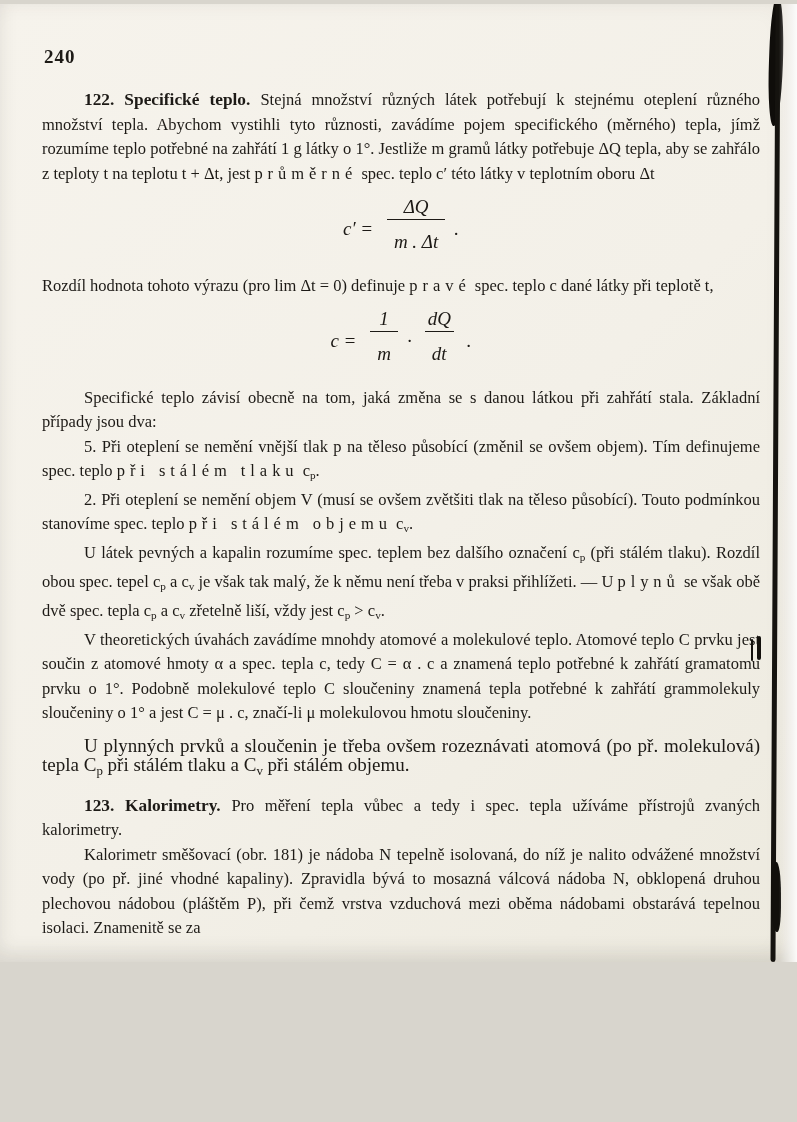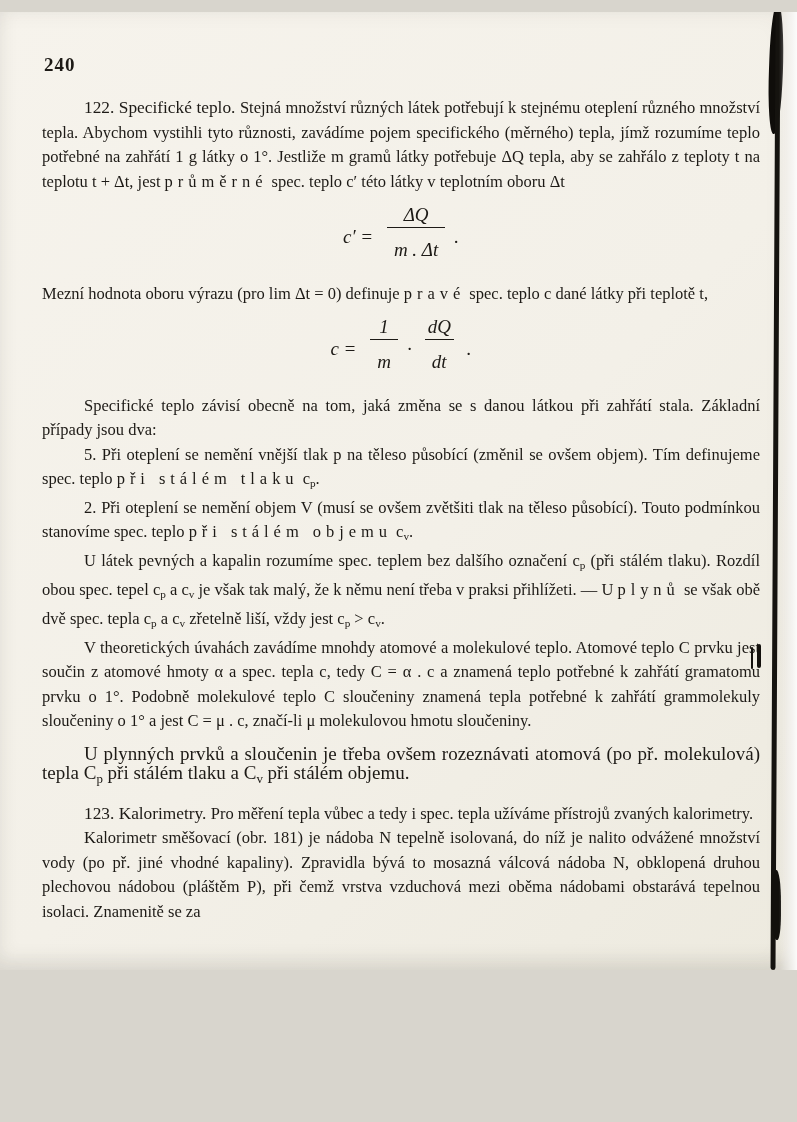--- a/index.html
+++ b/index.html
@@ -3,42 +3,42 @@
 <meta charset="utf-8">
 <style>
   :root{
     --paper:#f3f0e8;
     --ink:#1d1a16;
   }
   html,body{margin:0;padding:0;background:#d8d5cd;}
   .page{
     position:relative;
     width:797px;height:958px;
-    margin:12px auto;
+    margin:4px auto;
     background:linear-gradient(135deg,#f6f3ec 0%,var(--paper) 55%,#edeadf 100%);
     box-shadow:inset 0 -10px 18px rgba(60,55,45,0.10), inset -14px 0 22px rgba(60,55,45,0.06);
     overflow:hidden;
     font-family:"Liberation Serif","DejaVu Serif",serif;
     color:var(--ink);
   }
   .page-number{
     position:absolute;left:44px;top:42px;
     font-size:19px;font-weight:bold;letter-spacing:1px;
   }
   .text-column{
     position:absolute;left:42px;top:84px;width:718px;
     font-size:16.5px;line-height:24.5px;
     text-align:justify;
   }
   p{margin:0;}
   .para{margin:0;}
   .small{font-size:19px;line-height:19px;margin:10px 0 8px 0;}
   .indent{text-indent:42px;}
   .gap{margin-top:14px;}
-  .b{font-weight:normal;font-size:1.05em;}
+  .b{font-weight:bold;font-size:1.05em;}
   .i{}
   .sp{letter-spacing:0.30em;}
   .sub{font-size:0.68em;vertical-align:-0.30em;letter-spacing:0;}
   
   .formula{
     display:flex;justify-content:center;align-items:center;
     gap:9px;margin:9px 0 10px 0;
     font-size:19px;font-style:italic;
   }
   .fpart{white-space:pre;}
@@ -78,21 +78,21 @@
   <div class="text-column">
       <p class="para indent"><span class="b">122. Specifické teplo. </span><span>Stejná množství různých látek potřebují k stejnému oteplení různého množství tepla. Abychom vystihli tyto různosti, zavádíme pojem </span><span class="i">specifického</span><span> (měrného) tepla, jímž rozumíme teplo potřebné na zahřátí 1 g látky o 1°. Jestliže </span><span class="i">m</span><span> gramů látky potřebuje </span><span class="i">ΔQ</span><span> tepla, aby se zahřálo z teploty </span><span class="i">t</span><span> na teplotu </span><span class="i">t + Δt</span><span>, jest </span><span class="sp">průměrné</span><span> spec. teplo </span><span class="i">c′</span><span> této látky v teplotním oboru </span><span class="i">Δt</span></p>
       <div class="formula">
         <span class="fpart">c′ = </span>
         <span class="frac">
           <span class="num">ΔQ</span>
           <span class="den">m . Δt</span>
         </span>
         <span class="fpart">.</span>
       </div>
-      <p class="para"><span>Mezní hodnota oboru výrazu (pro lim </span><span class="i">Δt</span><span> = 0) definuje </span><span class="sp">pravé</span><span> spec. teplo </span><span class="i">c</span><span> dané látky při teplotě </span><span class="i">t</span><span>,</span></p>
+      <p class="para"><span>Rozdíl hodnota tohoto výrazu (pro lim </span><span class="i">Δt</span><span> = 0) definuje </span><span class="sp">pravé</span><span> spec. teplo </span><span class="i">c</span><span> dané látky při teplotě </span><span class="i">t</span><span>,</span></p>
       <div class="formula">
         <span class="fpart">c = </span>
         <span class="frac">
           <span class="num">1</span>
           <span class="den">m</span>
         </span>
         <span class="fpart">·</span>
         <span class="frac">
           <span class="num">dQ</span>
           <span class="den">dt</span>

